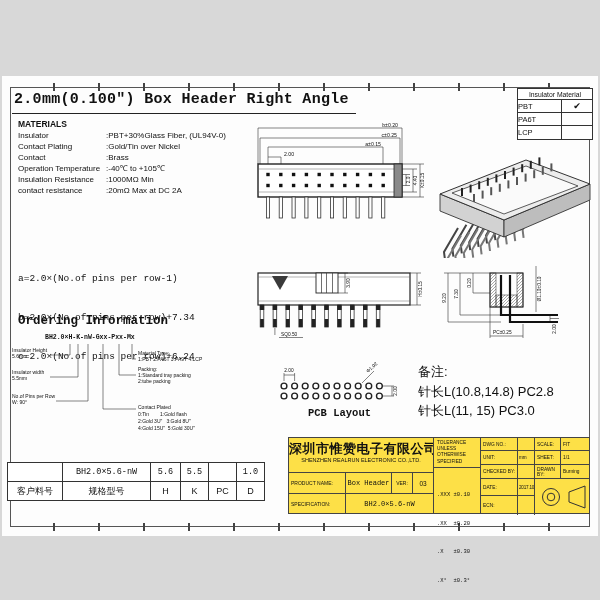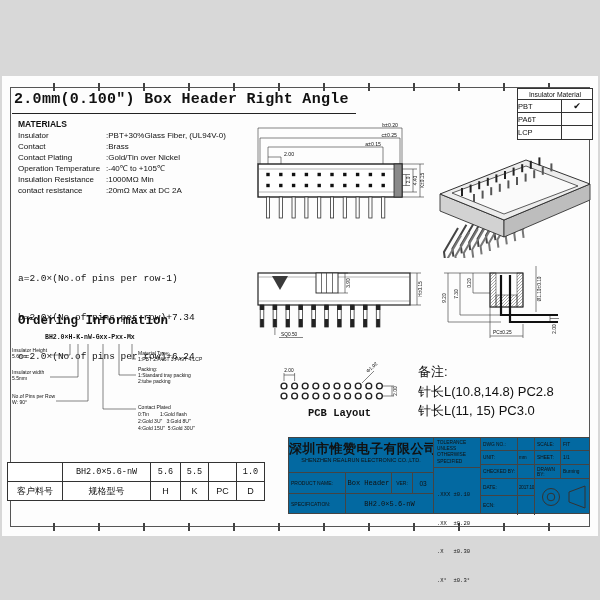--- a/index.html
+++ b/index.html
@@ -34,21 +34,21 @@
 
 text.dim{font-family:"Liberation Sans",sans-serif;font-size:5.2px;fill:#111}
 text.dim2{font-family:"Liberation Sans",sans-serif;font-size:4.8px;fill:#111}
 .pcb-label{position:absolute;left:308px;top:407px;font-family:"Liberation Mono",monospace;font-size:10.5px;font-weight:bold}
 .notes{position:absolute;left:418px;top:362px;font-size:13px;line-height:19.5px;white-space:nowrap}
 
 .cust{position:absolute;left:8px;top:463px;display:grid;grid-template-columns:55px 88px 30px 28px 28px 28px;grid-auto-rows:19px;background:#fff}
 .cust>div{border:1px solid #333;margin:-1px 0 0 -1px;display:flex;align-items:center;justify-content:center;font-size:9px}
 .cust .mono{font-family:"Liberation Mono",monospace;font-size:8.5px}
 
-.tb{position:absolute;left:288px;top:437px;width:302px;height:77px;border:1px solid #444;background:#0369a1;display:flex}
+.tb{position:absolute;left:288px;top:437px;width:302px;height:77px;border:1px solid #444;background:#fde047;display:flex}
 .tb-left{width:145px;border-right:1px solid #444;display:flex;flex-direction:column}
 .tb-co{height:35px;border-bottom:1px solid #444;text-align:center;padding-top:3px;overflow:hidden}
 .tb-cn{font-size:13px;font-weight:bold;letter-spacing:.5px;line-height:16px;white-space:nowrap}
 .tb-en{font-size:5.5px;white-space:nowrap}
 .tb-prow{height:21px;border-bottom:1px solid #444;display:flex}
 .tb-prow:last-child{border-bottom:none;flex:1}
 .tb-pl{width:57px;border-right:1px solid #444;font-size:5px;display:flex;align-items:center;padding-left:2px}
 .tb-pv{flex:1;font-family:"Liberation Mono",monospace;font-size:7px;display:flex;align-items:center;justify-content:center}
 .tb-verl{width:22px;border-left:1px solid #444;border-right:1px solid #444;font-size:5px;display:flex;align-items:center;justify-content:center}
 .tb-verv{width:20px;font-size:6.5px;display:flex;align-items:center;justify-content:center}
@@ -89,26 +89,26 @@
   </div>
 </div>
 
 <div class="mat">
   <div class="hd">MATERIALS</div>
   <div class="row">
       <span class="lab">Insulator</span>
       <span>:PBT+30%Glass Fiber, (UL94V-0)</span>
     </div>
   <div class="row">
+      <span class="lab">Contact Plating</span>
+      <span>:Gold/Tin over Nickel</span>
+    </div>
+  <div class="row">
       <span class="lab">Contact</span>
       <span>:Brass</span>
-    </div>
-  <div class="row">
-      <span class="lab">Contact Plating</span>
-      <span>:Gold/Tin over Nickel</span>
     </div>
   <div class="row">
       <span class="lab">Operation Temperature</span>
       <span>:-40℃ to +105℃</span>
     </div>
   <div class="row">
       <span class="lab">Insulation Resistance</span>
       <span>:1000MΩ Min</span>
     </div>
   <div class="row">

